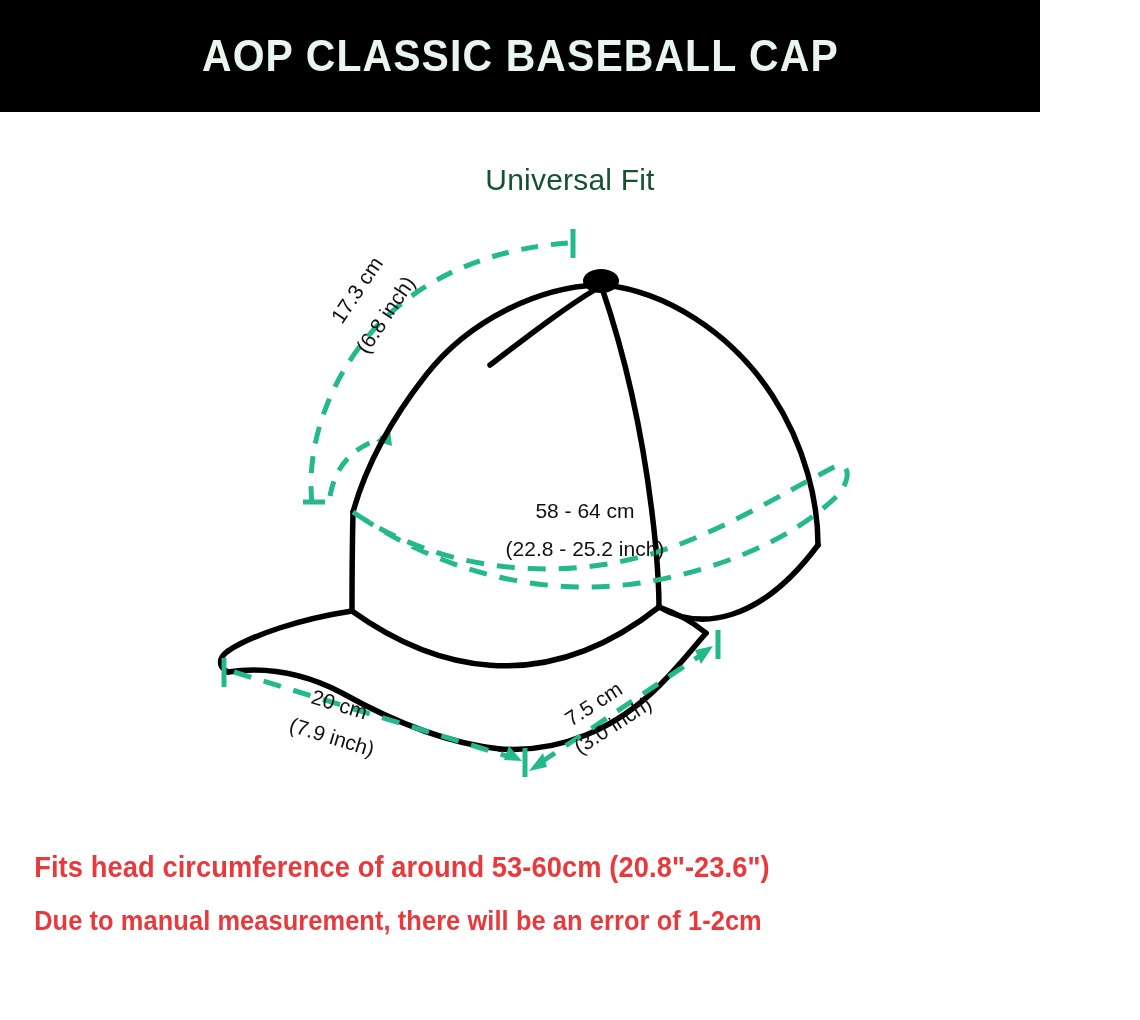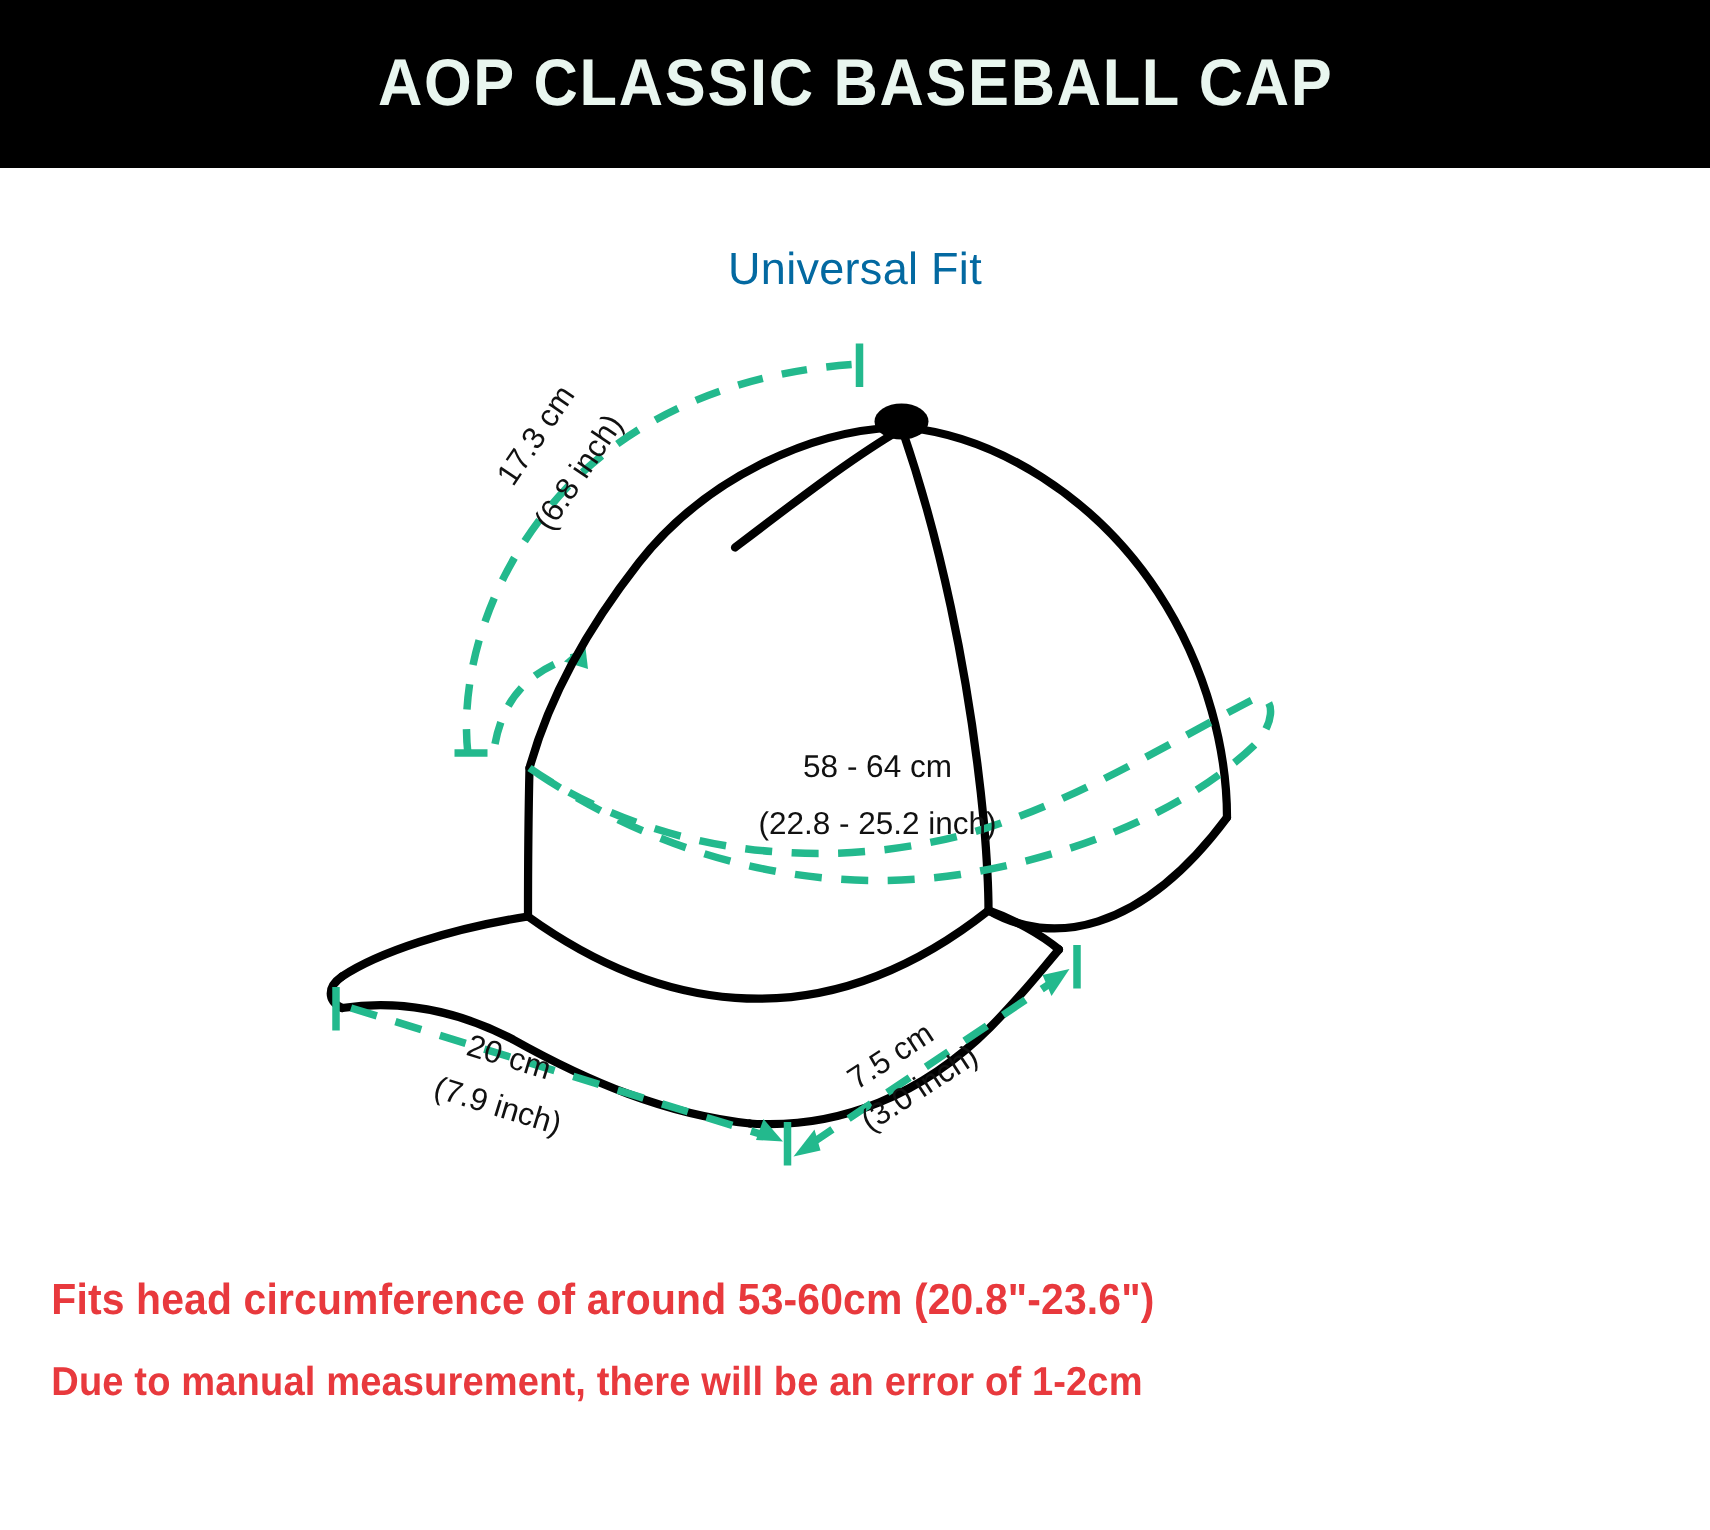--- a/index.html
+++ b/index.html
@@ -18,21 +18,21 @@
     width: 1140px;
     height: 1020px;
     background: #ffffff;
   }
 
   
   .header-bar {
     position: absolute;
     left: 0;
     top: 0;
-    width: 1140px;
+    width: 1040px;
     height: 112px;
     background: #000000;
     display: flex;
     align-items: center;
     justify-content: center;
   }
   .header-title {
     color: #e9f6ef;
     font-family: "Liberation Sans Narrow", "Liberation Sans", sans-serif;
     font-size: 44px;
@@ -45,21 +45,21 @@
 
   
   .subtitle {
     position: absolute;
     left: 0;
     top: 163px;
     width: 1140px;
     text-align: center;
     font-size: 30px;
     font-weight: 400;
-    color: #0369a1;
+    color: #14532d;
     letter-spacing: 0.2px;
   }
 
   
   .diagram-wrap {
     position: absolute;
     left: 0;
     top: 215px;
     width: 1140px;
     height: 590px;

